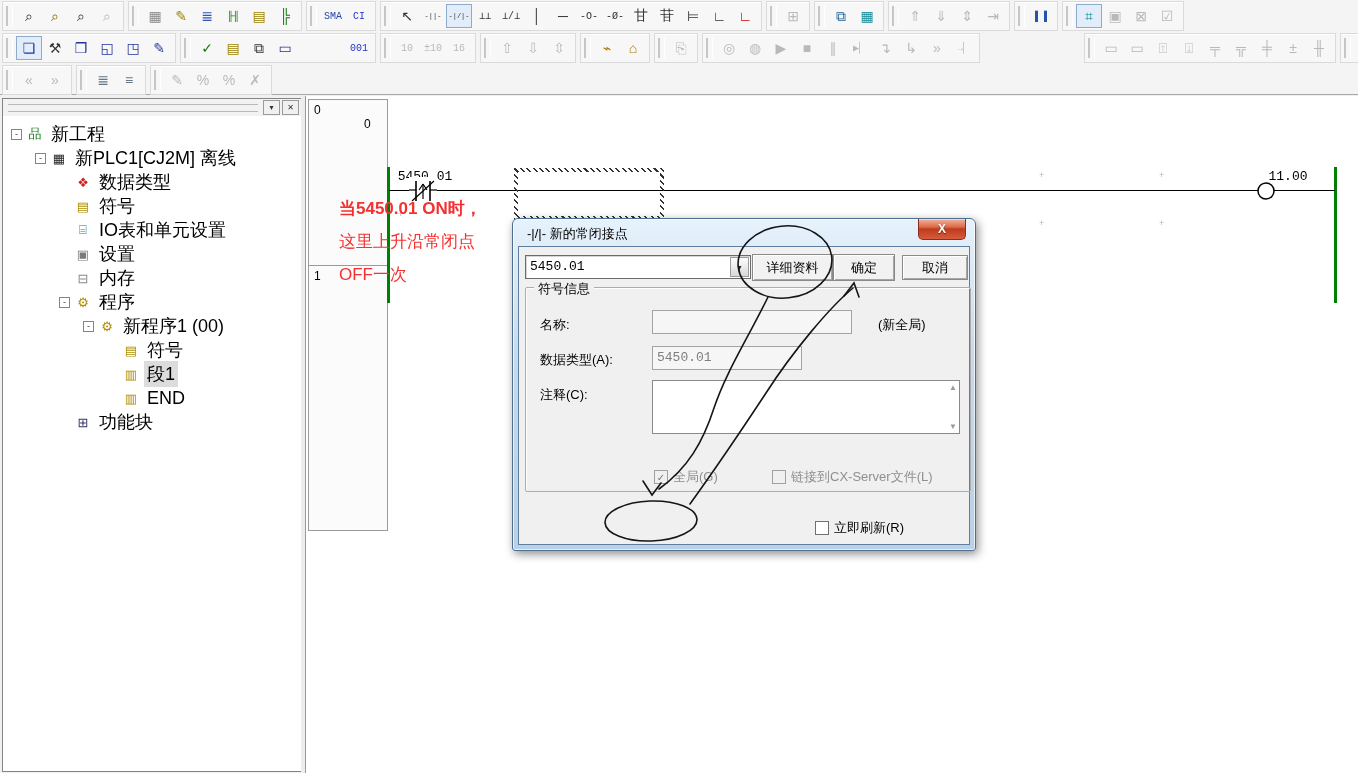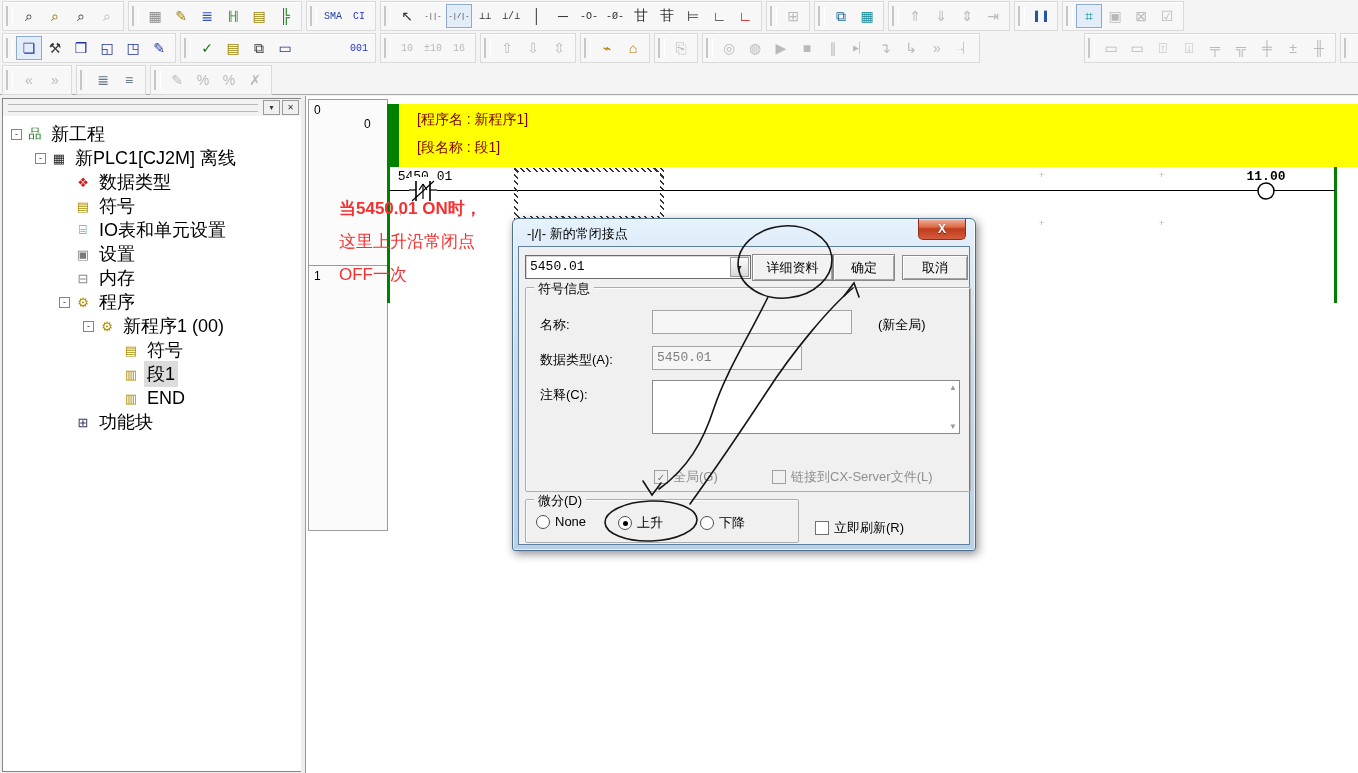--- a/index.html
+++ b/index.html
@@ -345,44 +345,39 @@
 <div id="ladder">
 
   <div class="rungbox" style="top:3px;height:166px;">
     <span class="rnum" style="left:5px;top:3px;">0</span>
     <span class="rnum" style="left:55px;top:17px;">0</span>
   </div>
   <div class="rungbox" style="top:169px;height:264px;">
     <span class="rnum" style="left:5px;top:3px;">1</span>
   </div>
 
-  <div class="lheader">
-    <span class="gstrip"></span>
-    <span class="hline" style="top:7px;">[程序名 : 新程序1]</span>
-    <span class="hline" style="top:35px;">[段名称 : 段1]</span>
-  </div>
 
   <div class="bus" style="left:81px;top:71px;height:136px;"></div>
   <div class="bus" style="left:1028px;top:71px;height:136px;"></div>
   <div class="wire" style="left:83px;top:94px;width:946px;"></div>
 
   <span class="contact-label" style="left:88px;top:73px;width:62px;">5450.01</span>
   <svg width="28" height="28" style="position:absolute;left:103px;top:81px;background:#fff;">
     <line x1="7" y1="4" x2="7" y2="24" stroke="#000" stroke-width="1.6"></line>
     <line x1="21" y1="4" x2="21" y2="24" stroke="#000" stroke-width="1.6"></line>
     <line x1="3" y1="24" x2="25" y2="4" stroke="#000" stroke-width="1.2"></line>
     <line x1="14" y1="22" x2="14" y2="8" stroke="#000" stroke-width="1.2"></line>
     <path d="M14 7 L10 13 M14 7 L18 13" stroke="#000" stroke-width="1.2" fill="none"></path>
     <line x1="0" y1="13" x2="7" y2="13" stroke="#000" stroke-width="1.2"></line>
     <line x1="21" y1="13" x2="28" y2="13" stroke="#000" stroke-width="1.2"></line>
   </svg>
 
   <div class="sel-rect"></div>
 
-  <span class="coil-label" style="left:928px;top:73px;width:64px;font-weight:bold;">11.00</span>
+  <span class="coil-label" style="left:950px;top:73px;width:64px;">11.00</span>
   <svg width="22" height="22" style="position:absolute;left:949px;top:84px;">
     <circle cx="11" cy="11" r="8" fill="#fff" stroke="#000" stroke-width="1.5"></circle>
   </svg>
 
   <span class="gmark" style="left:733px;top:74px;">+</span>
   <span class="gmark" style="left:853px;top:74px;">+</span>
   <span class="gmark" style="left:733px;top:122px;">+</span>
   <span class="gmark" style="left:853px;top:122px;">+</span>
   <span class="gmark" style="left:92px;top:113px;">+</span>
 
@@ -431,37 +426,20 @@
       <label class="chk dis" style="left:128px;top:180px;">
         <span class="box">✓</span>
         <span>全局(G)</span>
       </label>
       <label class="chk dis" style="left:246px;top:180px;">
         <span class="box"></span>
         <span>链接到CX-Server文件(L)</span>
       </label>
     </div>
 
-    <div class="grp" id="grp-diff">
-      <span class="legend">微分(D)</span>
-      <label class="radio" style="left:10px;top:14px;">
-        <span class="cir"></span>
-        <span>None</span>
-      </label>
-      <label class="radio" style="left:92px;top:14px;">
-        <span class="cir">
-            <span class="dot"></span>
-          </span>
-        <span>上升</span>
-      </label>
-      <label class="radio" style="left:174px;top:14px;">
-        <span class="cir"></span>
-        <span>下降</span>
-      </label>
-    </div>
 
     <label class="chk" style="left:296px;top:272px;">
       <span class="box"></span>
       <span>立即刷新(R)</span>
     </label>
   </div>
 </div>
 
 <svg id="hand" viewBox="0 0 1358 773">
   <g fill="none" stroke="#151515" stroke-width="1.6" stroke-linecap="round">

